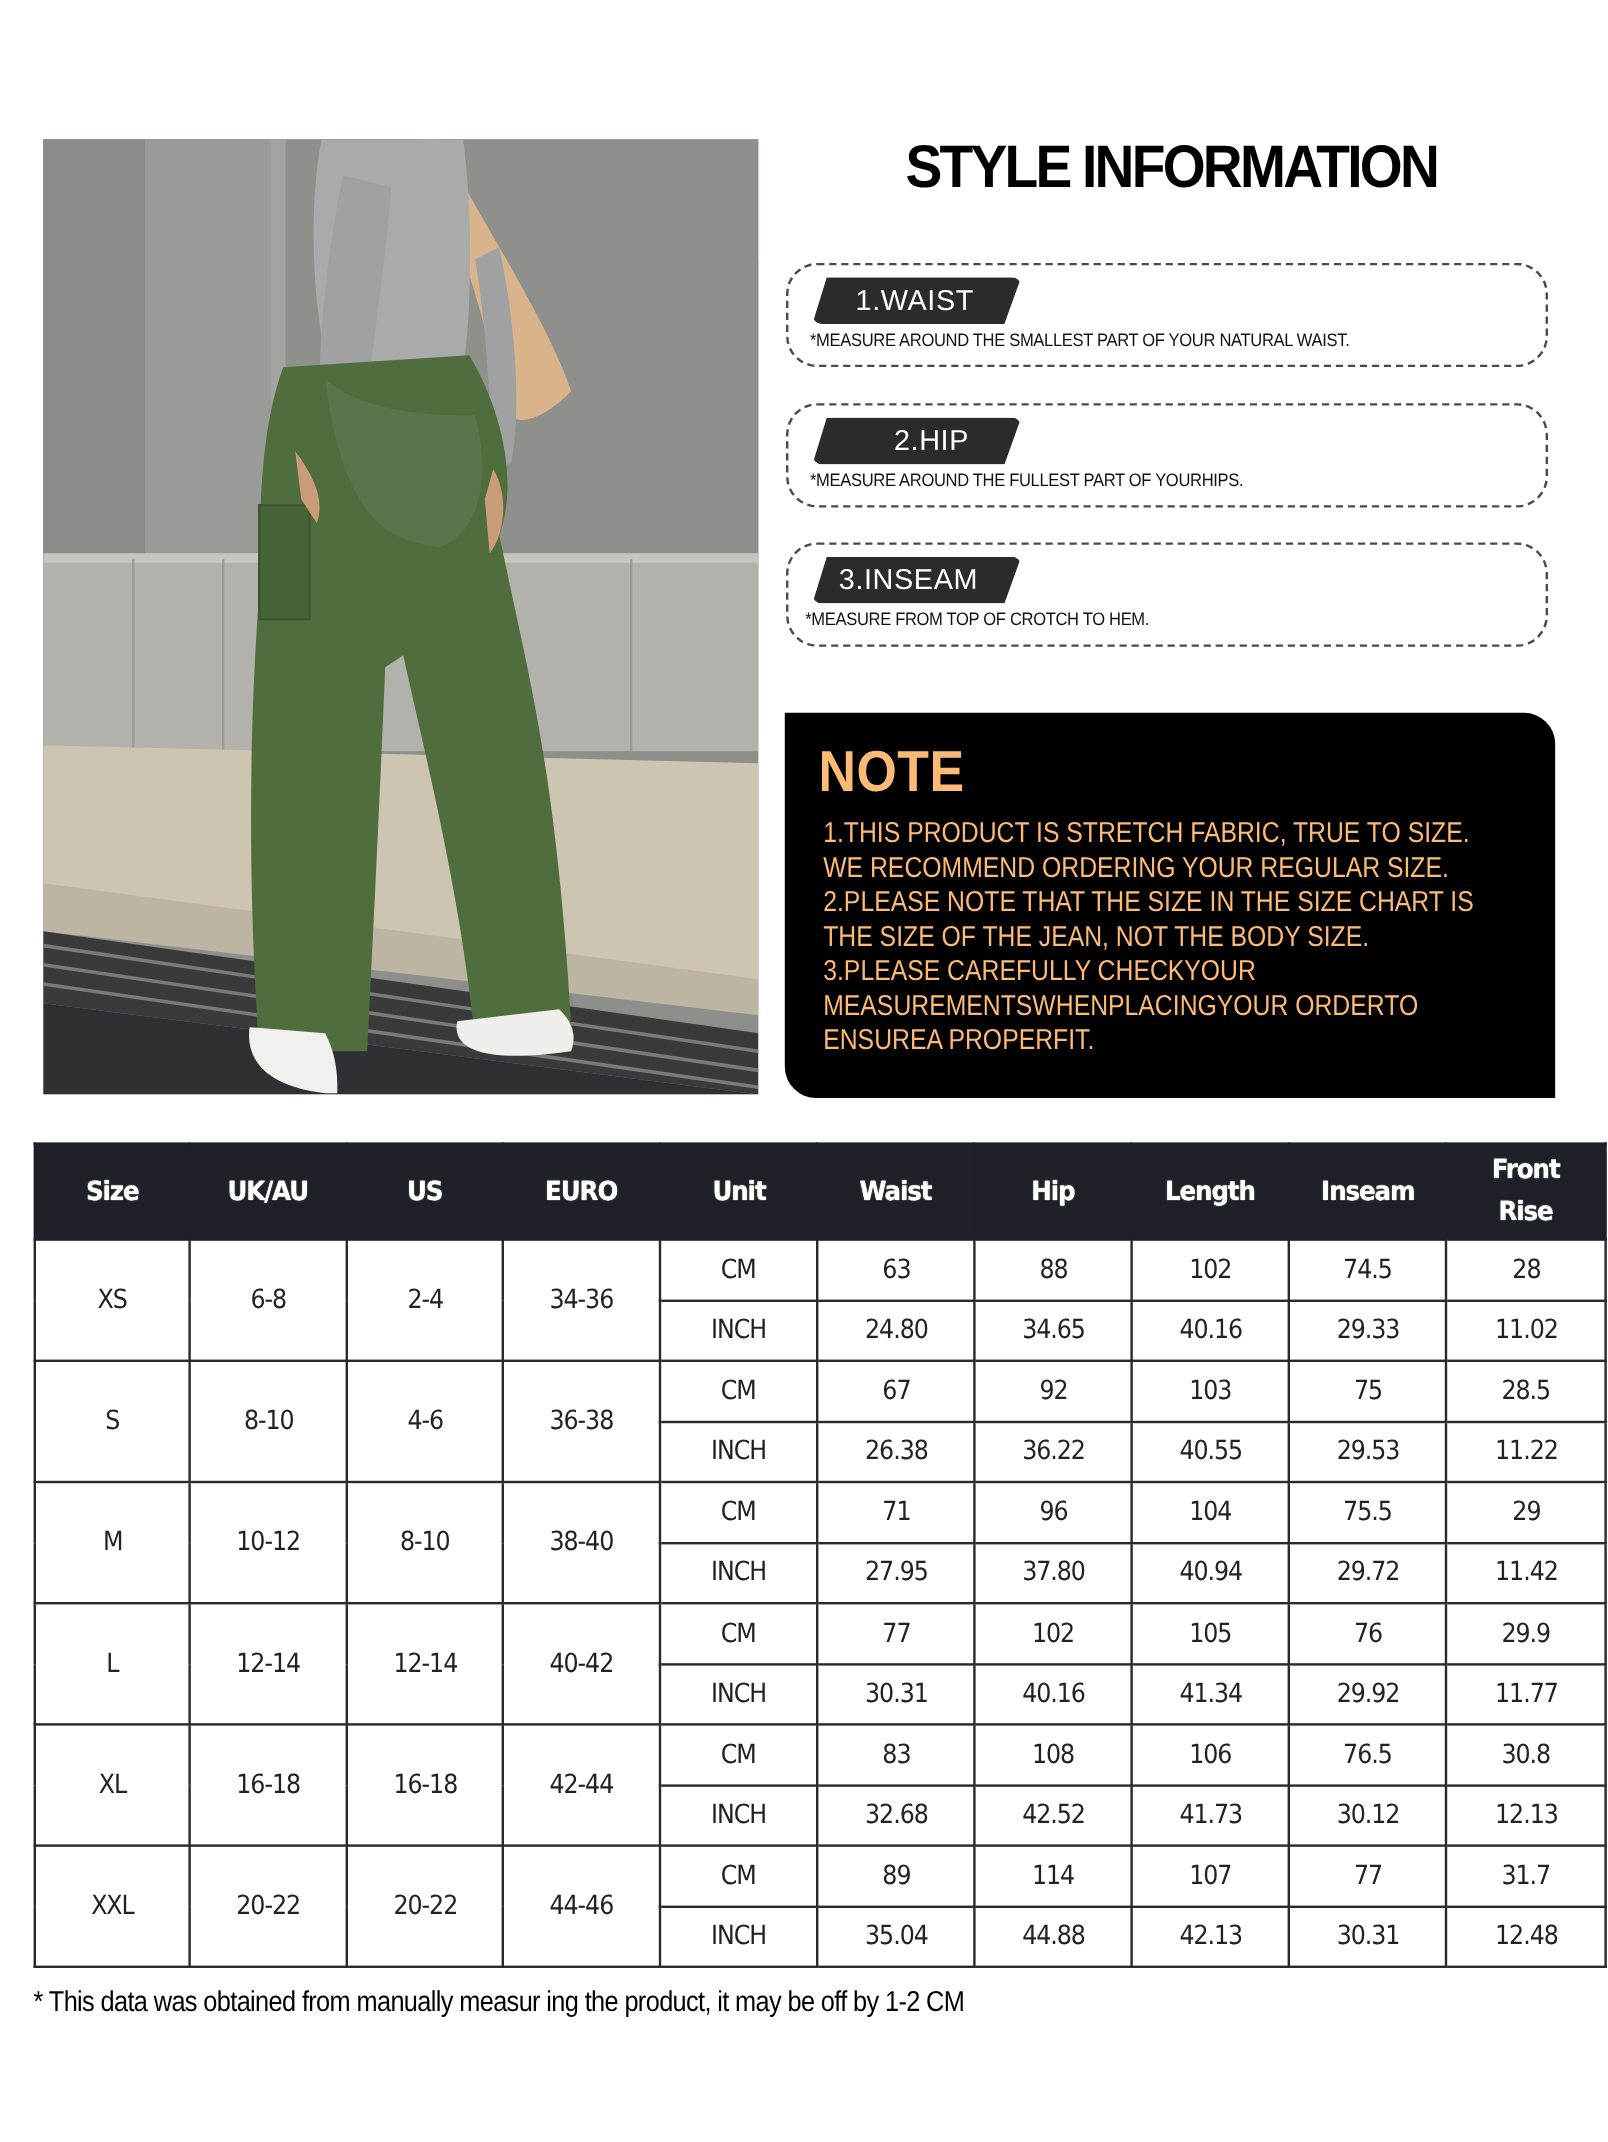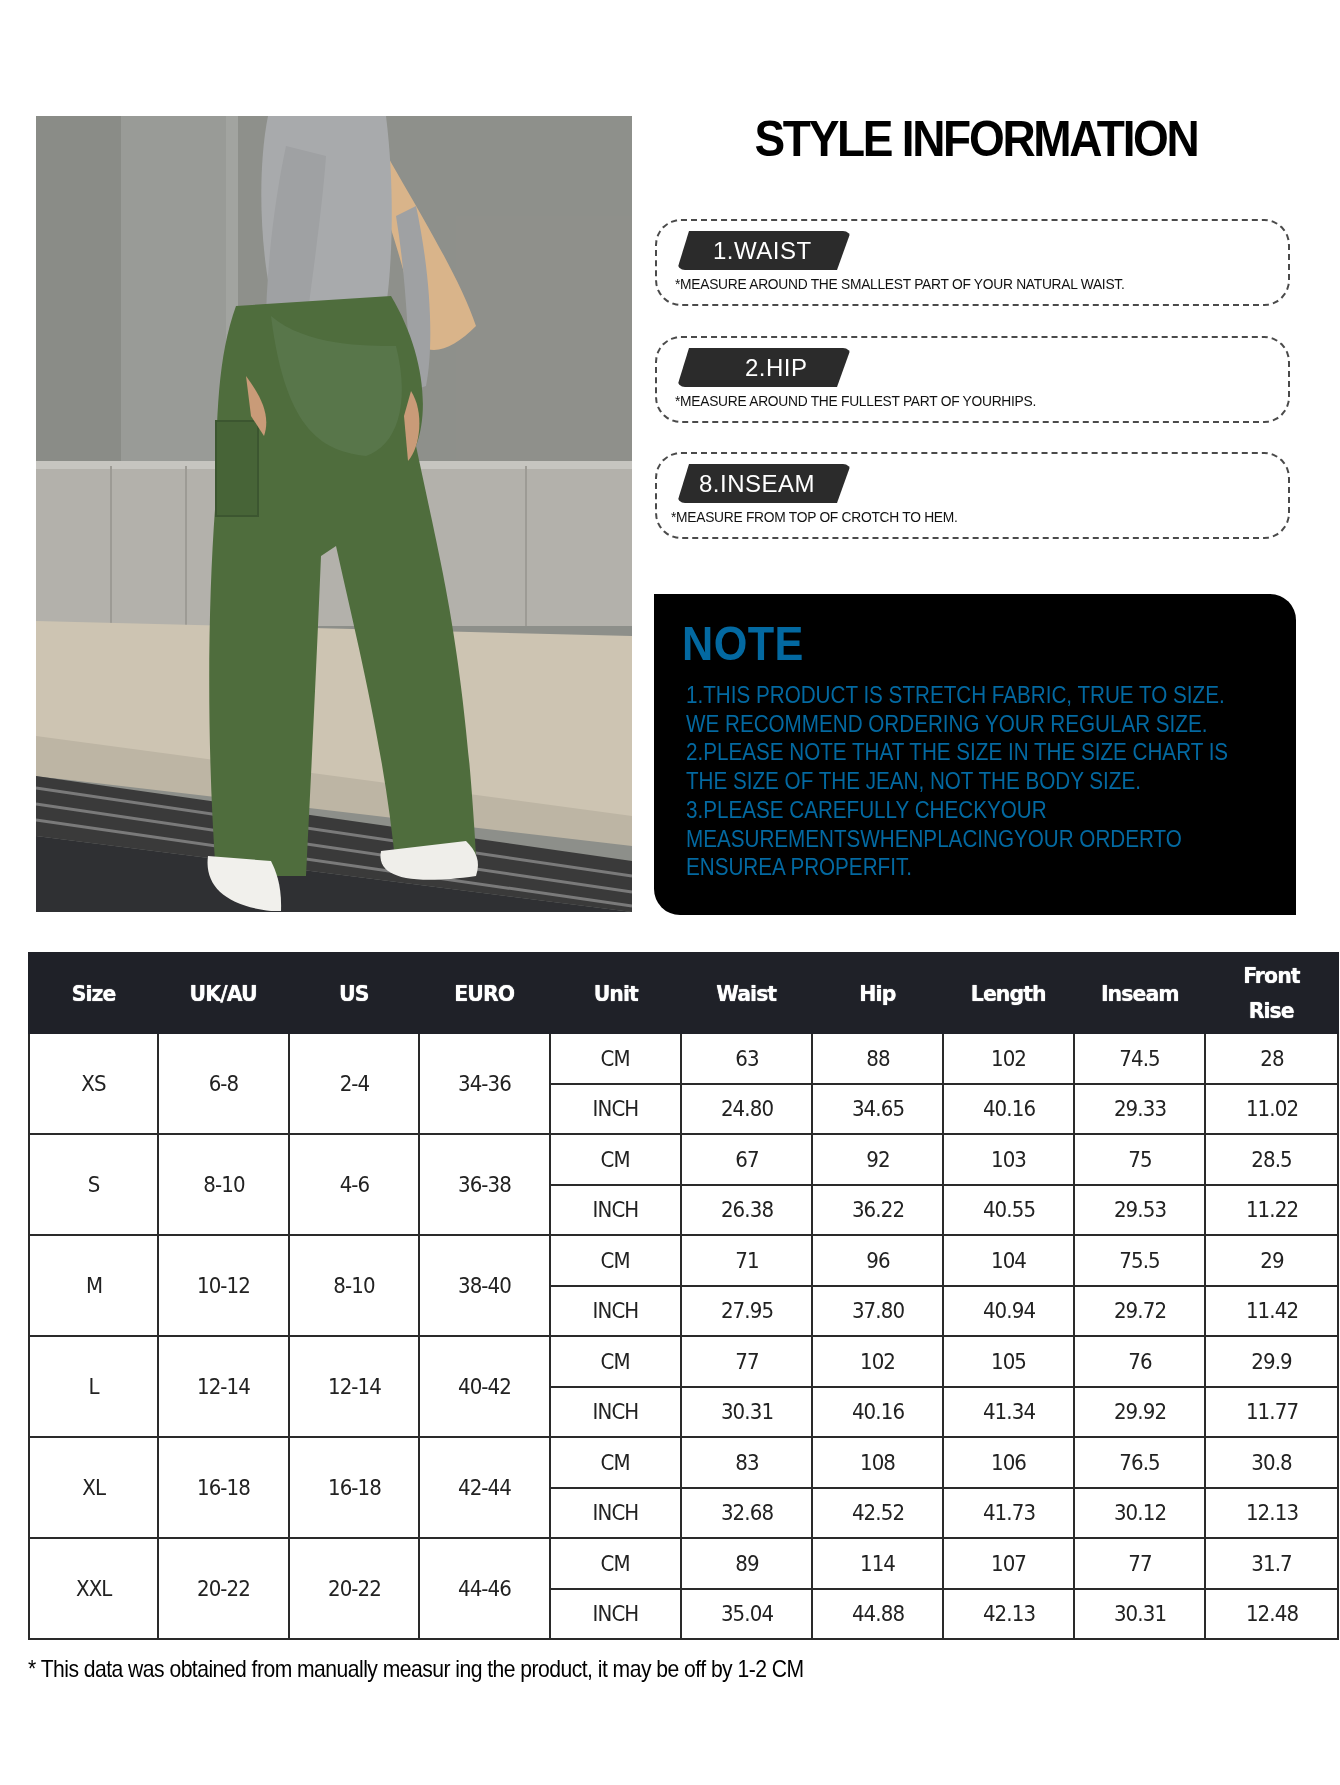--- a/index.html
+++ b/index.html
@@ -35,21 +35,21 @@
   .measure-box .desc {
     position: absolute; left: 18px; top: 54px;
     font-family: "Liberation Sans", sans-serif; font-size: 15px; color: #111;
     letter-spacing: -0.3px; transform: scaleX(0.92); transform-origin: left;
     white-space: nowrap;
   }
 
   
   .note {
     position: absolute; left: 654px; top: 594px; width: 642px; height: 321px;
-    background: #000; color: #0369a1;
+    background: #000; color: #fdba74;
     border-radius: 0 26px 0 26px;
   }
   .note-title {
     position: absolute; left: 28px; top: 22px;
     font-family: "Liberation Sans", sans-serif; font-weight: 700; font-size: 48px;
     letter-spacing: 0.5px; transform: scaleX(0.9); transform-origin: left;
   }
   .note-lines {
     position: absolute; left: 32px; top: 87px; width: 640px;
     font-family: "Liberation Sans", sans-serif; font-size: 24px; line-height: 28.7px;
@@ -143,21 +143,21 @@
 
 <div class="measure-box" style="top:336px;">
   <div class="pill">
     <span style="left:50px;margin-left:18px;">2.HIP</span>
   </div>
   <div class="desc">*MEASURE AROUND THE FULLEST PART OF YOURHIPS.</div>
 </div>
 
 <div class="measure-box" style="top:452px;">
   <div class="pill">
-    <span style="left:22px;">8.INSEAM</span>
+    <span style="left:22px;">3.INSEAM</span>
   </div>
   <div class="desc" style="left:14px;">*MEASURE FROM TOP OF CROTCH TO HEM.</div>
 </div>
 
 <div class="note">
   <div class="note-title">NOTE</div>
   <div class="note-lines">
     <div>1.THIS PRODUCT IS STRETCH FABRIC, TRUE TO SIZE.</div>
     <div>WE RECOMMEND ORDERING YOUR REGULAR SIZE.</div>
     <div>2.PLEASE NOTE THAT THE SIZE IN THE SIZE CHART IS</div>

